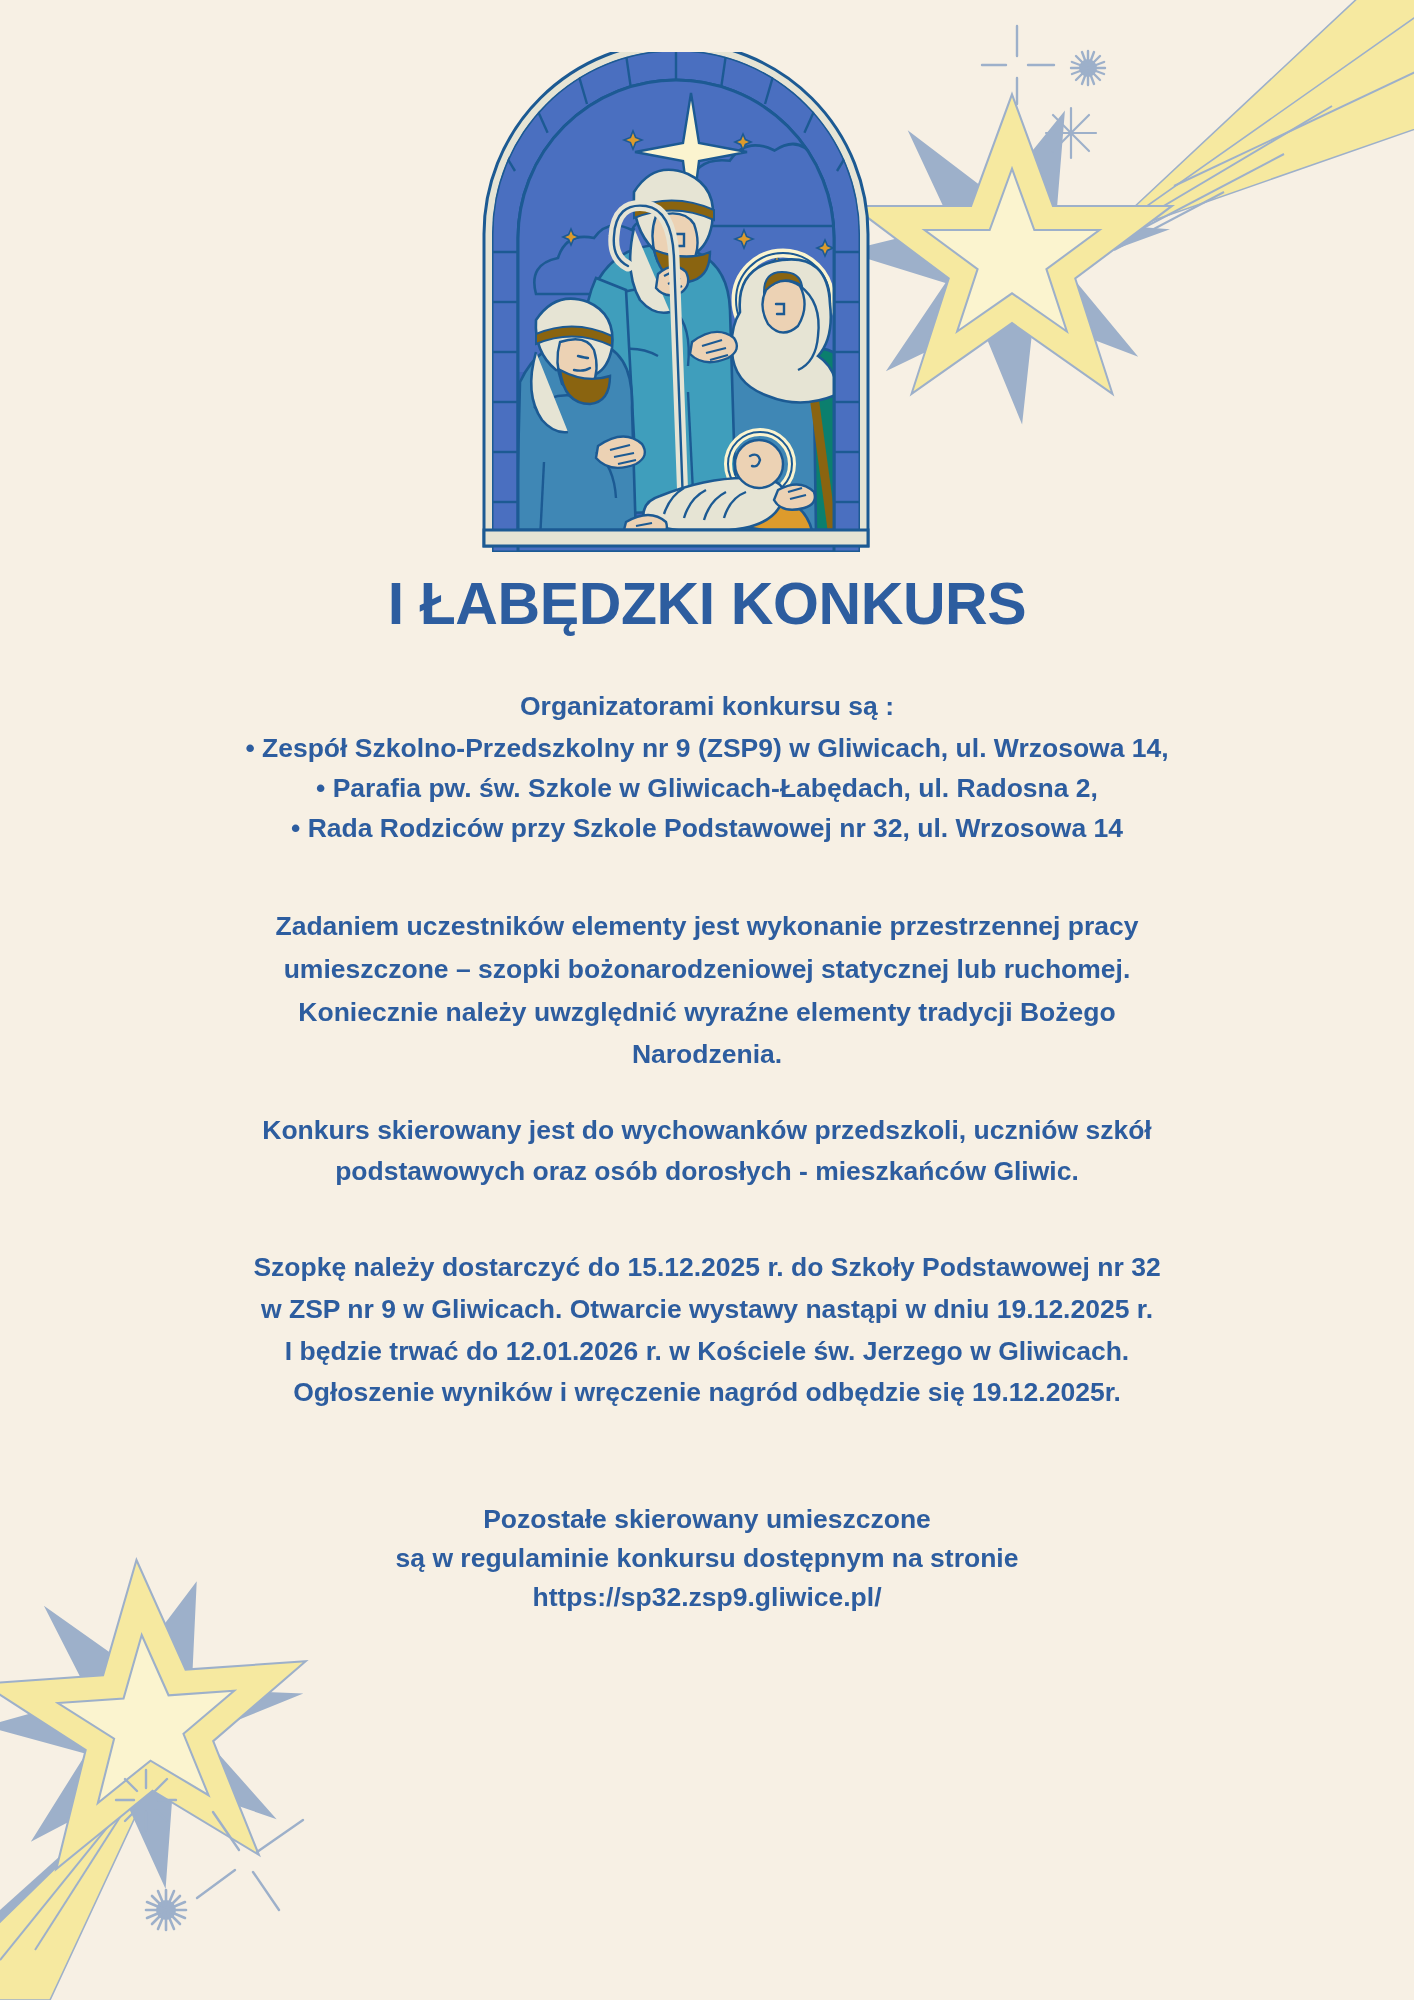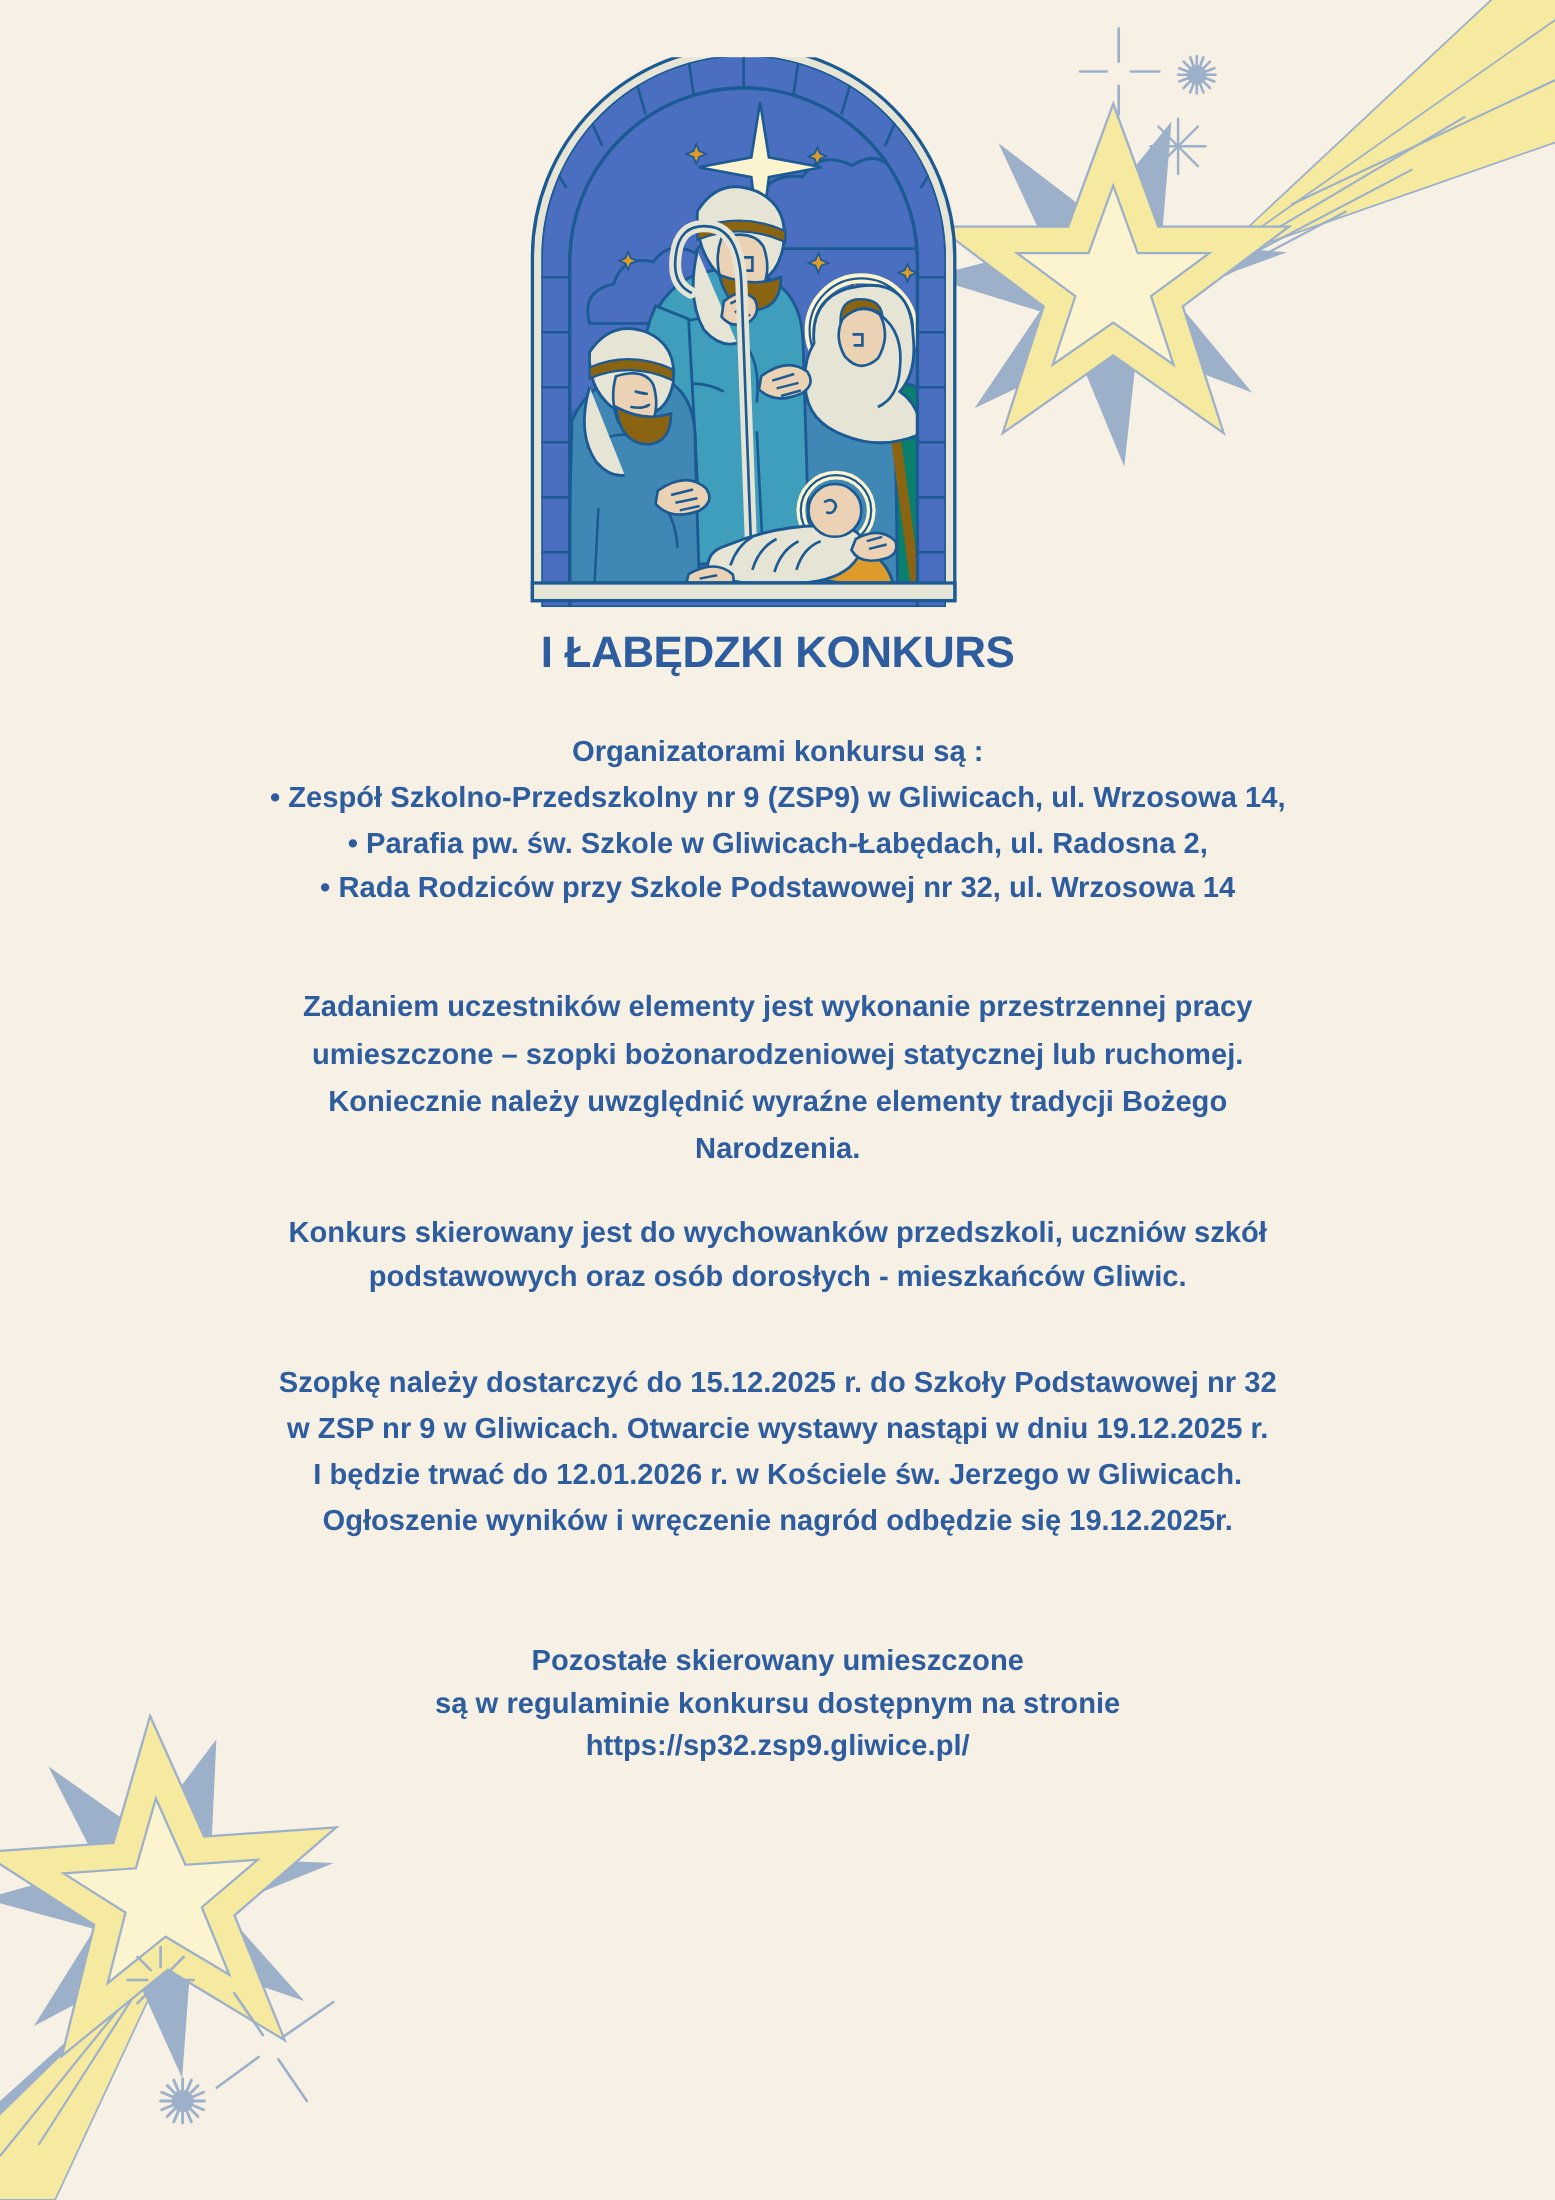--- a/index.html
+++ b/index.html
@@ -61,42 +61,42 @@
   .content {
     position: absolute;
     left: 0;
     top: 570px;
     width: 1414px;
     text-align: center;
     color: #2d5d9f;
   }
 
   #poster-title {
-    font-size: 40px;
+    font-size: 59px;
     line-height: 1.18;
     font-weight: bold;
     letter-spacing: -0.4px;
     color: #2d5d9f;
     margin: 0 0 46px 0;
     padding: 0;
     text-align: center;
   }
   #poster-title .tline { display: block; white-space: nowrap; }
 
   .para {
     font-size: 26.5px;
     line-height: 1.52;
     font-weight: bold;
     color: #2d5d9f;
     margin: 0;
     padding: 0;
   }
   .para .line { display: block; white-space: nowrap; }
 
-  #organizers-block { margin-bottom: 12px; }
+  #organizers-block { margin-bottom: 0; }
   #organizers-heading { margin-bottom: 2px; }
 
   .gap-lg { height: 56px; }
   .gap-md { height: 34px; }
   .gap-xl { height: 86px; }
 
   #task-block .line,
   #audience-block .line,
   #dates-block .line,
   #footer-block .line { }

